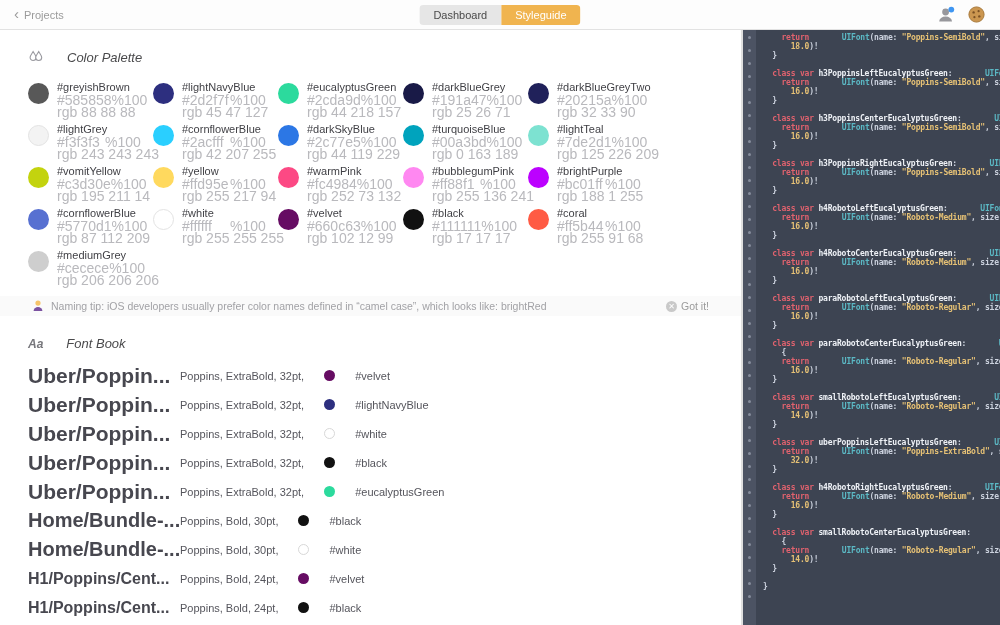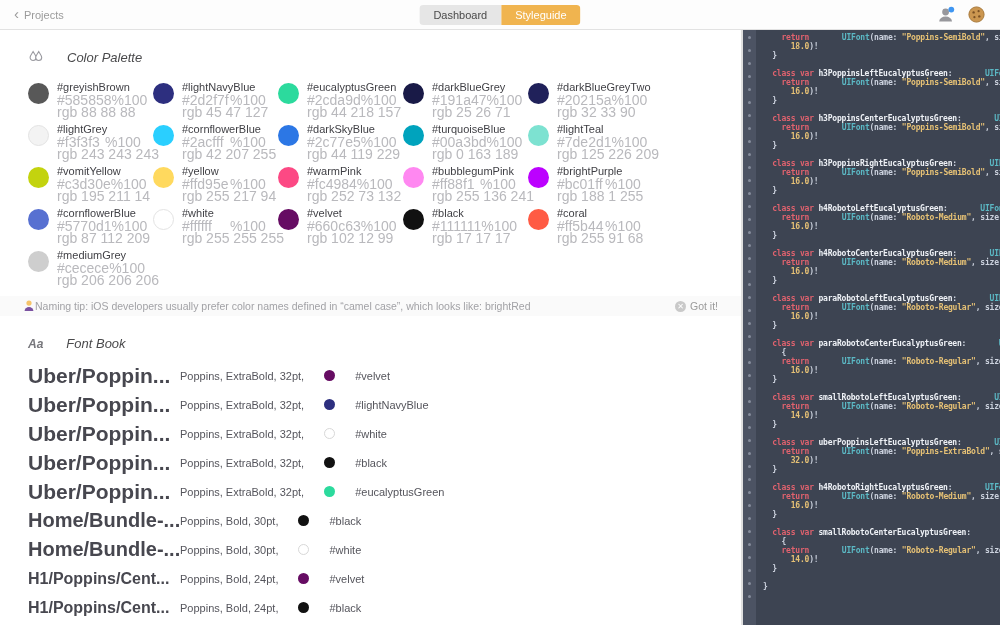--- a/index.html
+++ b/index.html
@@ -28,22 +28,22 @@
 
   
   .color-grid{margin-top:16px;display:grid;grid-template-columns:repeat(5,125px);row-gap:5px;}
   .color-item{display:flex;height:37px;cursor:pointer;}
   .swatch{width:21px;height:21px;border-radius:50%;margin:2px 8px 0 0;flex:none;box-sizing:border-box;}
   .c-name{font-size:11px;color:#3f3f44;line-height:13px;white-space:nowrap;}
   .c-meta{font-size:14px;color:#b9b9bd;line-height:12px;white-space:nowrap;}
   .c-hex{display:inline-block;min-width:48px;}
 
   
-  .tip{margin:10px -28px 0;background:#fafafa;padding:4px 23px;display:flex;
-       align-items:center;font-size:10.5px;color:#a2a2a6;}
+  .tip{margin:10px -28px 0;background:#fafafa;padding:4px 32px;display:flex;
+       align-items:center;font-size:10.5px;color:#a2a2a6;gap:7px;}
   .tip-right{margin-left:auto;display:flex;align-items:center;gap:4px;color:#9b9b9b;cursor:pointer;}
   .gotit-x{width:11px;height:11px;border-radius:50%;background:#c9c9c9;color:#fff;
            font-size:8px;line-height:11px;text-align:center;}
 
   
   .fontbook-head{margin-top:20px;}
   .aa{color:#77777c;font-size:12px;font-weight:bold;}
   .font-rows{margin-top:10px;}
   .font-row{height:29px;display:flex;align-items:center;}
   .f-sample{width:152px;font-weight:bold;color:#47474f;white-space:nowrap;overflow:hidden;flex:none;}

